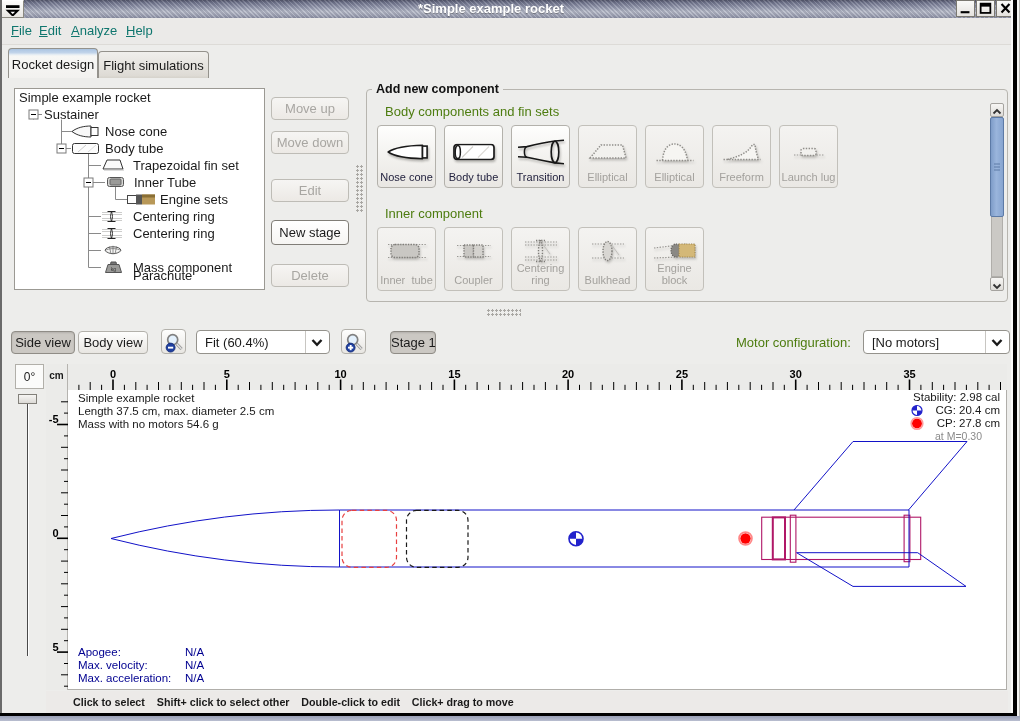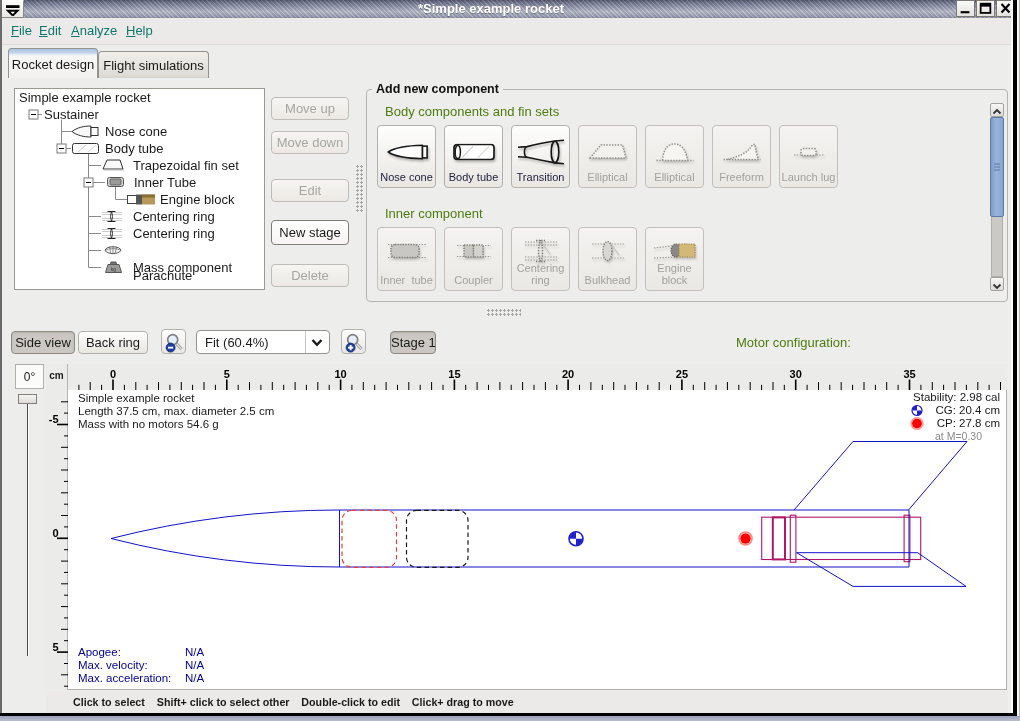--- a/index.html
+++ b/index.html
@@ -189,21 +189,21 @@
 <path d="M3,3.5 h11 l2.5,8 h-16 Z" fill="#9a9a98" stroke="#555"></path>
 <text x="8.5" y="10" font-size="5" fill="#333" text-anchor="middle" font-family="Liberation Sans">kg</text>
 </g>
 </svg>
 <span class="t" style="left:4px;top:1px;">Simple example rocket</span>
 <span class="t" style="left:29px;top:18px;">Sustainer</span>
 <span class="t" style="left:90px;top:35px;">Nose cone</span>
 <span class="t" style="left:90px;top:52px;">Body tube</span>
 <span class="t" style="left:118px;top:69px;">Trapezoidal fin set</span>
 <span class="t" style="left:119px;top:86px;">Inner Tube</span>
-<span class="t" style="left:145px;top:103px;">Engine block</span>
+<span class="t" style="left:145px;top:103px;">Engine sets</span>
 <span class="t" style="left:118px;top:120px;">Centering ring</span>
 <span class="t" style="left:118px;top:137px;">Centering ring</span>
 <span class="t" style="left:118px;top:154px;margin-top:25px;">Parachute</span>
 <span class="t" style="left:118px;top:171px;">Mass component</span>
 </div>
 
 <div class="btn disabled" style="left:271px;top:97px;width:78px;height:23px;line-height:22px;">Move up</div>
 <div class="btn disabled" style="left:271px;top:131px;width:78px;height:23px;line-height:22px;">Move down</div>
 <div class="btn disabled" style="left:271px;top:179px;width:78px;height:23px;line-height:22px;">Edit</div>
 <div class="btn enabled-strong" style="left:271px;top:220px;width:78px;height:25px;line-height:24px;">New stage</div>
@@ -315,21 +315,21 @@
         </svg></div>
 <div class="sbtn" style="top:174px;"><svg width="12" height="12" viewBox="0 0 12 12">
           <path d="M2.5,4.5 L6,8 L9.5,4.5" fill="none" stroke="#333" stroke-width="1.8"></path>
         </svg></div>
 </div>
 
 <div class="abs" id="vsplit" style="left:356px;top:165px;width:7px;height:48px;"></div>
 <div class="abs" id="hsplit" style="left:487px;top:309px;width:34px;height:8px;"></div>
 
 <div class="btn pressed" style="left:11px;top:331px;width:64px;height:23px;line-height:22px;">Side view</div>
-<div class="btn" style="left:78px;top:331px;width:70px;height:23px;line-height:22px;">Back ring</div>
+<div class="btn" style="left:78px;top:331px;width:70px;height:23px;line-height:22px;">Body view</div>
 <div class="btn" id="zoomout" style="left:161px;top:329px;width:25px;height:25px;"><svg width="25" height="25" viewBox="0 0 25 25">
         <circle cx="10.7" cy="9.7" r="5" fill="#e4f1fd" stroke="#808080" stroke-width="1.7"></circle>
         <line x1="14.4" y1="13.6" x2="19.6" y2="19" stroke="#9a9a9a" stroke-width="3"></line>
         <line x1="14.8" y1="14" x2="19.4" y2="18.8" stroke="#e8e8e8" stroke-width="1.2"></line>
         <circle cx="8.6" cy="17.6" r="4.5" fill="#1e3fa0" stroke="#122a72" stroke-width="0.8"></circle>
         <rect x="6" y="16.7" width="5.2" height="1.9" fill="#fff"></rect>
       </svg></div>
 <div class="combo" style="left:196px;top:330px;width:134px;height:24px;">
       <span style="position:absolute;left:8px;top:4px;">Fit (60.4%)</span>
       <div class="arr"><svg width="22" height="22" viewBox="0 0 22 22">
@@ -339,20 +339,26 @@
 <div class="btn" id="zoomin" style="left:341px;top:329px;width:25px;height:25px;"><svg width="25" height="25" viewBox="0 0 25 25">
         <circle cx="10.7" cy="9.7" r="5" fill="#e4f1fd" stroke="#808080" stroke-width="1.7"></circle>
         <line x1="14.4" y1="13.6" x2="19.6" y2="19" stroke="#9a9a9a" stroke-width="3"></line>
         <line x1="14.8" y1="14" x2="19.4" y2="18.8" stroke="#e8e8e8" stroke-width="1.2"></line>
         <circle cx="8.6" cy="17.6" r="4.5" fill="#1e3fa0" stroke="#122a72" stroke-width="0.8"></circle>
         <rect x="6" y="16.7" width="5.2" height="1.9" fill="#fff"></rect>
         <rect x="7.7" y="15" width="1.9" height="5.2" fill="#fff"></rect>
       </svg></div>
 <div class="btn pressed" style="left:390px;top:331px;width:46px;height:23px;line-height:22px;">Stage 1</div>
 <div class="seclabel" style="left:736px;top:335px;">Motor configuration:</div>
+<div class="combo" style="left:863px;top:330px;width:147px;height:24px;">
+      <span style="position:absolute;left:8px;top:4px;">[No motors]</span>
+      <div class="arr"><svg width="22" height="22" viewBox="0 0 22 22">
+          <path d="M6.5,9 L11,13.8 L15.5,9" fill="none" stroke="#1a1a1a" stroke-width="2.4"></path>
+        </svg></div>
+    </div>
 
 <div id="corner-deg">0°</div>
 <div id="rot-slider" class="abs" style="left:18px;top:394px;width:20px;height:263px;">
 <div class="abs" style="left:9px;top:10px;width:2px;height:252px;background:#4a4a4a;border-right:1px solid #fff;"></div>
 <div class="abs" style="left:0;top:0;width:19px;height:10px;background:linear-gradient(180deg,#f6f5f3,#dcdad6);border:1px solid #82807a;"></div>
 </div>
 <div id="cmcell">cm</div>
 <div id="ruler-top"><svg width="939" height="26" viewBox="0 0 939 26">
         <line x1="10.9" y1="20.8" x2="10.9" y2="26" stroke="#000" stroke-width="1"></line>
         <line x1="22.2" y1="18" x2="22.2" y2="26" stroke="#000" stroke-width="1"></line>

